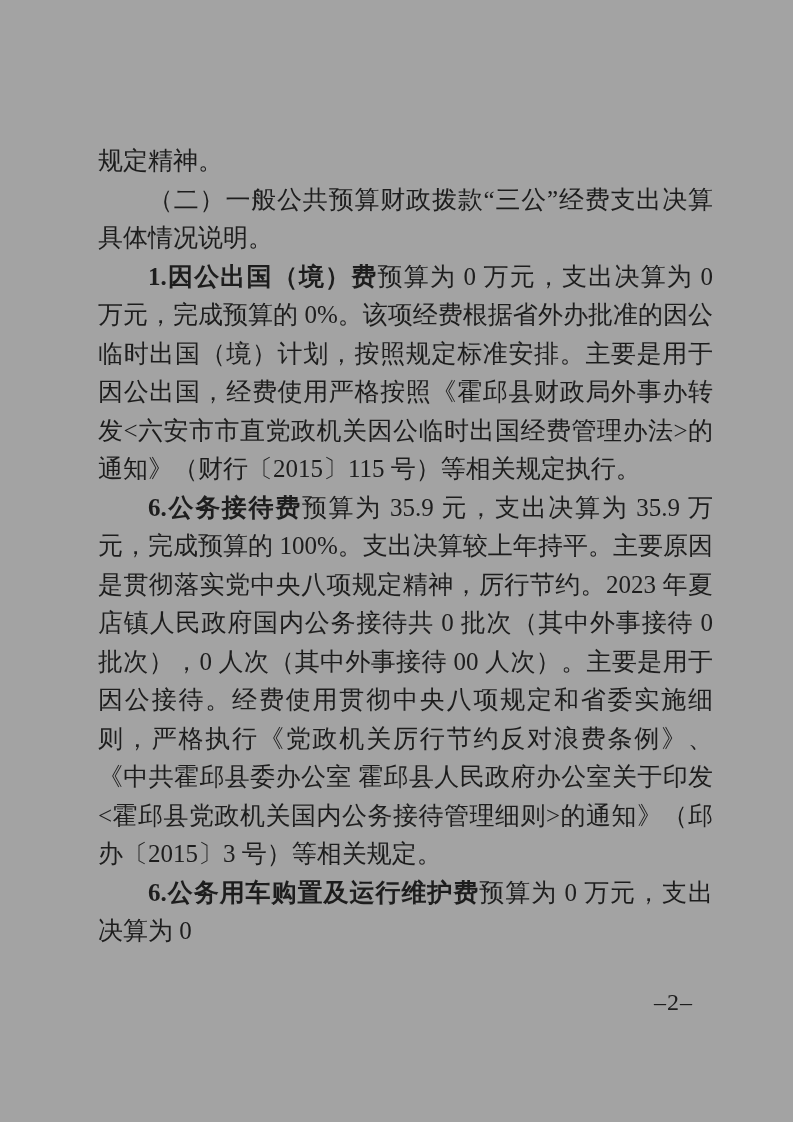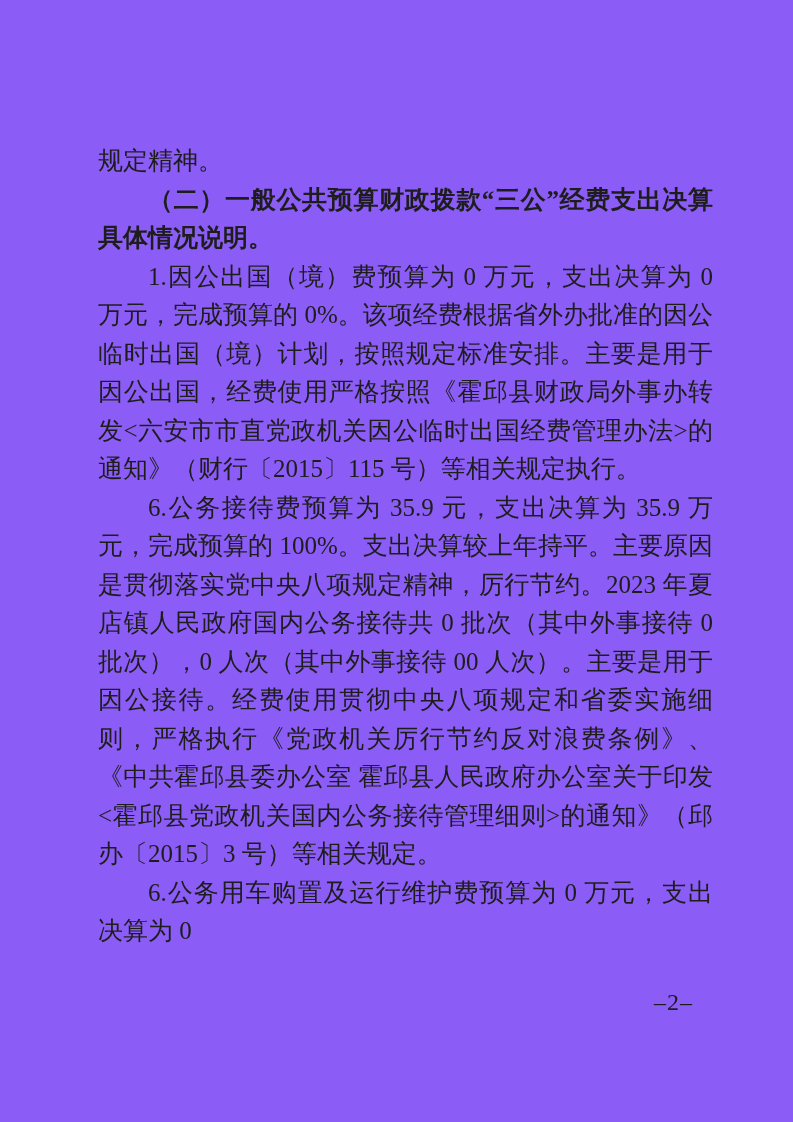--- a/index.html
+++ b/index.html
@@ -1,43 +1,43 @@
 <!DOCTYPE html>
 <html><head>
 <meta charset="utf-8">
 <style>
   html, body { margin: 0; padding: 0; background: #888; }
   .page {
     position: relative;
     width: 793px;
     height: 1122px;
     margin: 0 auto;
-    background: #8b5cf6;
+    background: #a3a3a3;
     overflow: hidden;
     font-family: "Liberation Serif", "DejaVu Serif", serif;
     color: #1d1d1d;
   }
   .content {
     position: absolute;
     left: 98px;
     top: 142px;
     width: 615px;
     font-size: 25px;
     line-height: 38.5px;
     text-align: justify;
   }
   .content p {
     margin: 0;
     padding: 0;
     text-indent: 2em;
     word-break: break-all;
   }
   .content p.no-indent { text-indent: 0; }
-  .content p.heading { font-weight: bold; }
-  .lead { font-weight: normal; }
+  .content p.heading { font-weight: normal; }
+  .lead { font-weight: bold; }
   .page-number {
     position: absolute;
     top: 988px;
     right: 100px;
     font-size: 24px;
     line-height: 28px;
     letter-spacing: 1px;
   }
 </style>
 </head>

